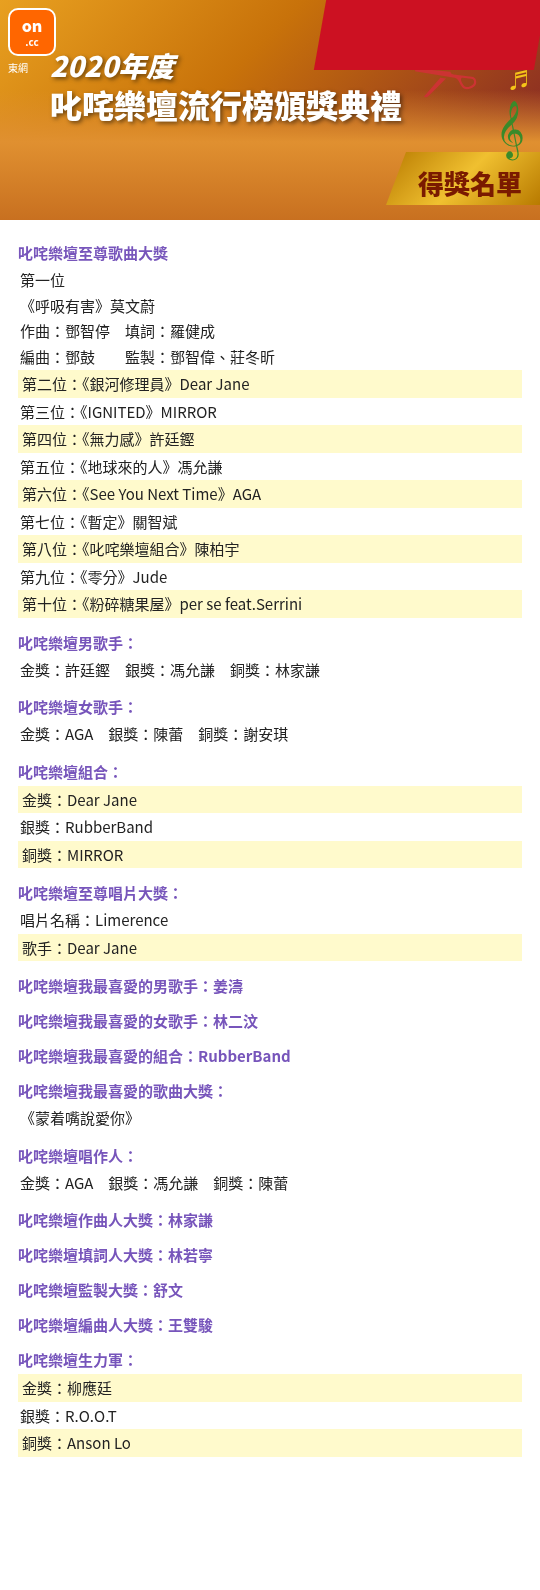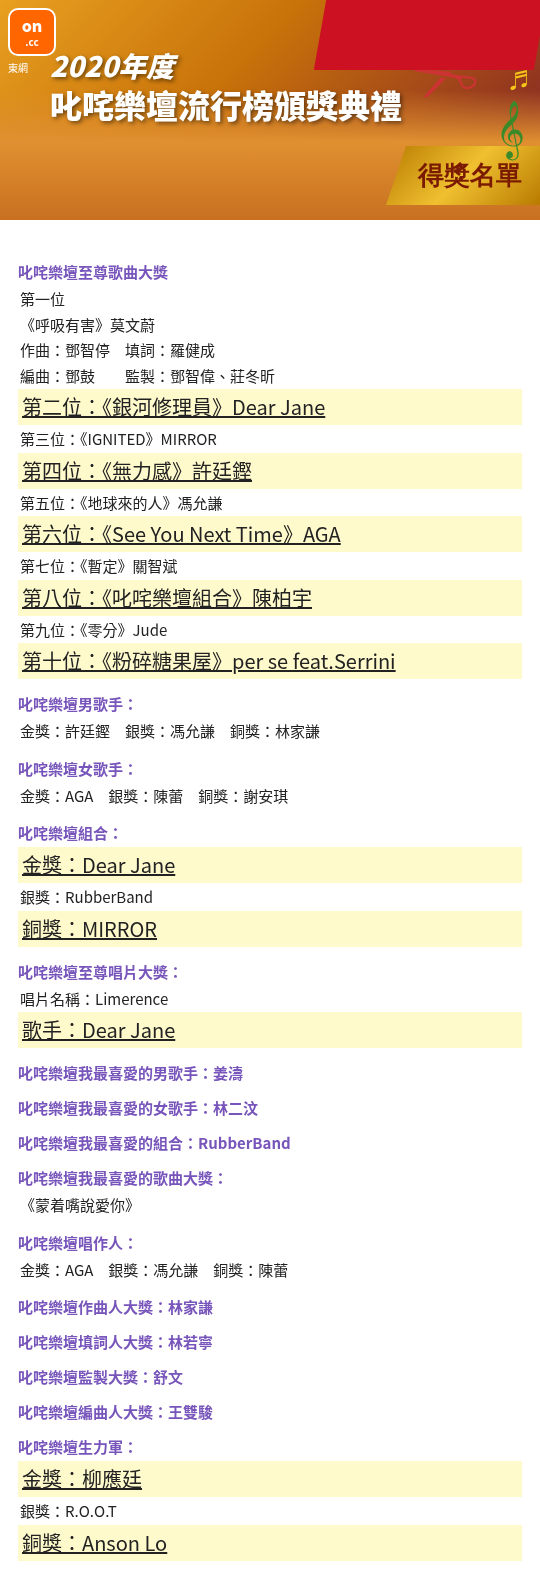--- a/index.html
+++ b/index.html
@@ -91,21 +91,21 @@
       right: 15px;
       bottom: 60px;
       font-size: 50px;
       color: #3a8a2a;
       z-index: 5;
     }
 
     
     .content {
       width: 540px;
-      padding: 27px 18px;
+      padding: 8px 18px;
       background: #fff;
     }
 
     
     .section-header {
       color: #7755bb;
       font-size: 15px;
       font-weight: 700;
       margin-top: 14px;
       margin-bottom: 4px;
@@ -115,26 +115,25 @@
     .row {
       font-size: 15px;
       color: #222;
       line-height: 1.7;
       padding: 0 2px;
     }
 
     
     .row-highlight {
       background: #fffacc;
-      font-size: 20px;
+      font-size: 15px;
       color: #222;
       line-height: 1.7;
       padding: 1px 4px;
       margin: 1px 0;
-      text-decoration: underline;
     }
 
   </style>
 </head>
 <body>
 
 <div class="header-banner">
   <div class="header-bg-mountain"></div>
 
   <div class="header-logo">
@@ -149,21 +148,21 @@
 
   <div style="position:absolute;top:0;right:0;width:220px;height:70px;background:#cc1122;transform:skewX(-10deg);z-index:2;"></div>
 
   <div class="title-area">
     <div class="title-year">2020年度</div>
     <div class="title-main">叱咤樂壇流行榜頒獎典禮</div>
   </div>
 
   <div class="clef">𝄞</div>
 
-  <div style="position:absolute;bottom:15px;right:0;background:linear-gradient(135deg,#b87a00,#f0c030,#b87a00);padding:12px 18px 12px 32px;clip-path:polygon(20px 0%,100% 0%,100% 100%,0% 100%);z-index:4;font-family:Liberation Mono, monospace;">
+  <div style="position:absolute;bottom:15px;right:0;background:linear-gradient(135deg,#b87a00,#f0c030,#b87a00);padding:12px 18px 4px 32px;clip-path:polygon(20px 0%,100% 0%,100% 100%,0% 100%);z-index:4;">
     <span style="font-size:26px;font-weight:900;color:#7a1a00;">得獎名單</span>
   </div>
 </div>
 
 <div class="content">
 
   <div class="section-header">叱咤樂壇至尊歌曲大獎</div>
   <div class="row">第一位</div>
   <div class="row">《呼吸有害》莫文蔚</div>
   <div class="row">作曲：鄧智停　填詞：羅健成</div>

